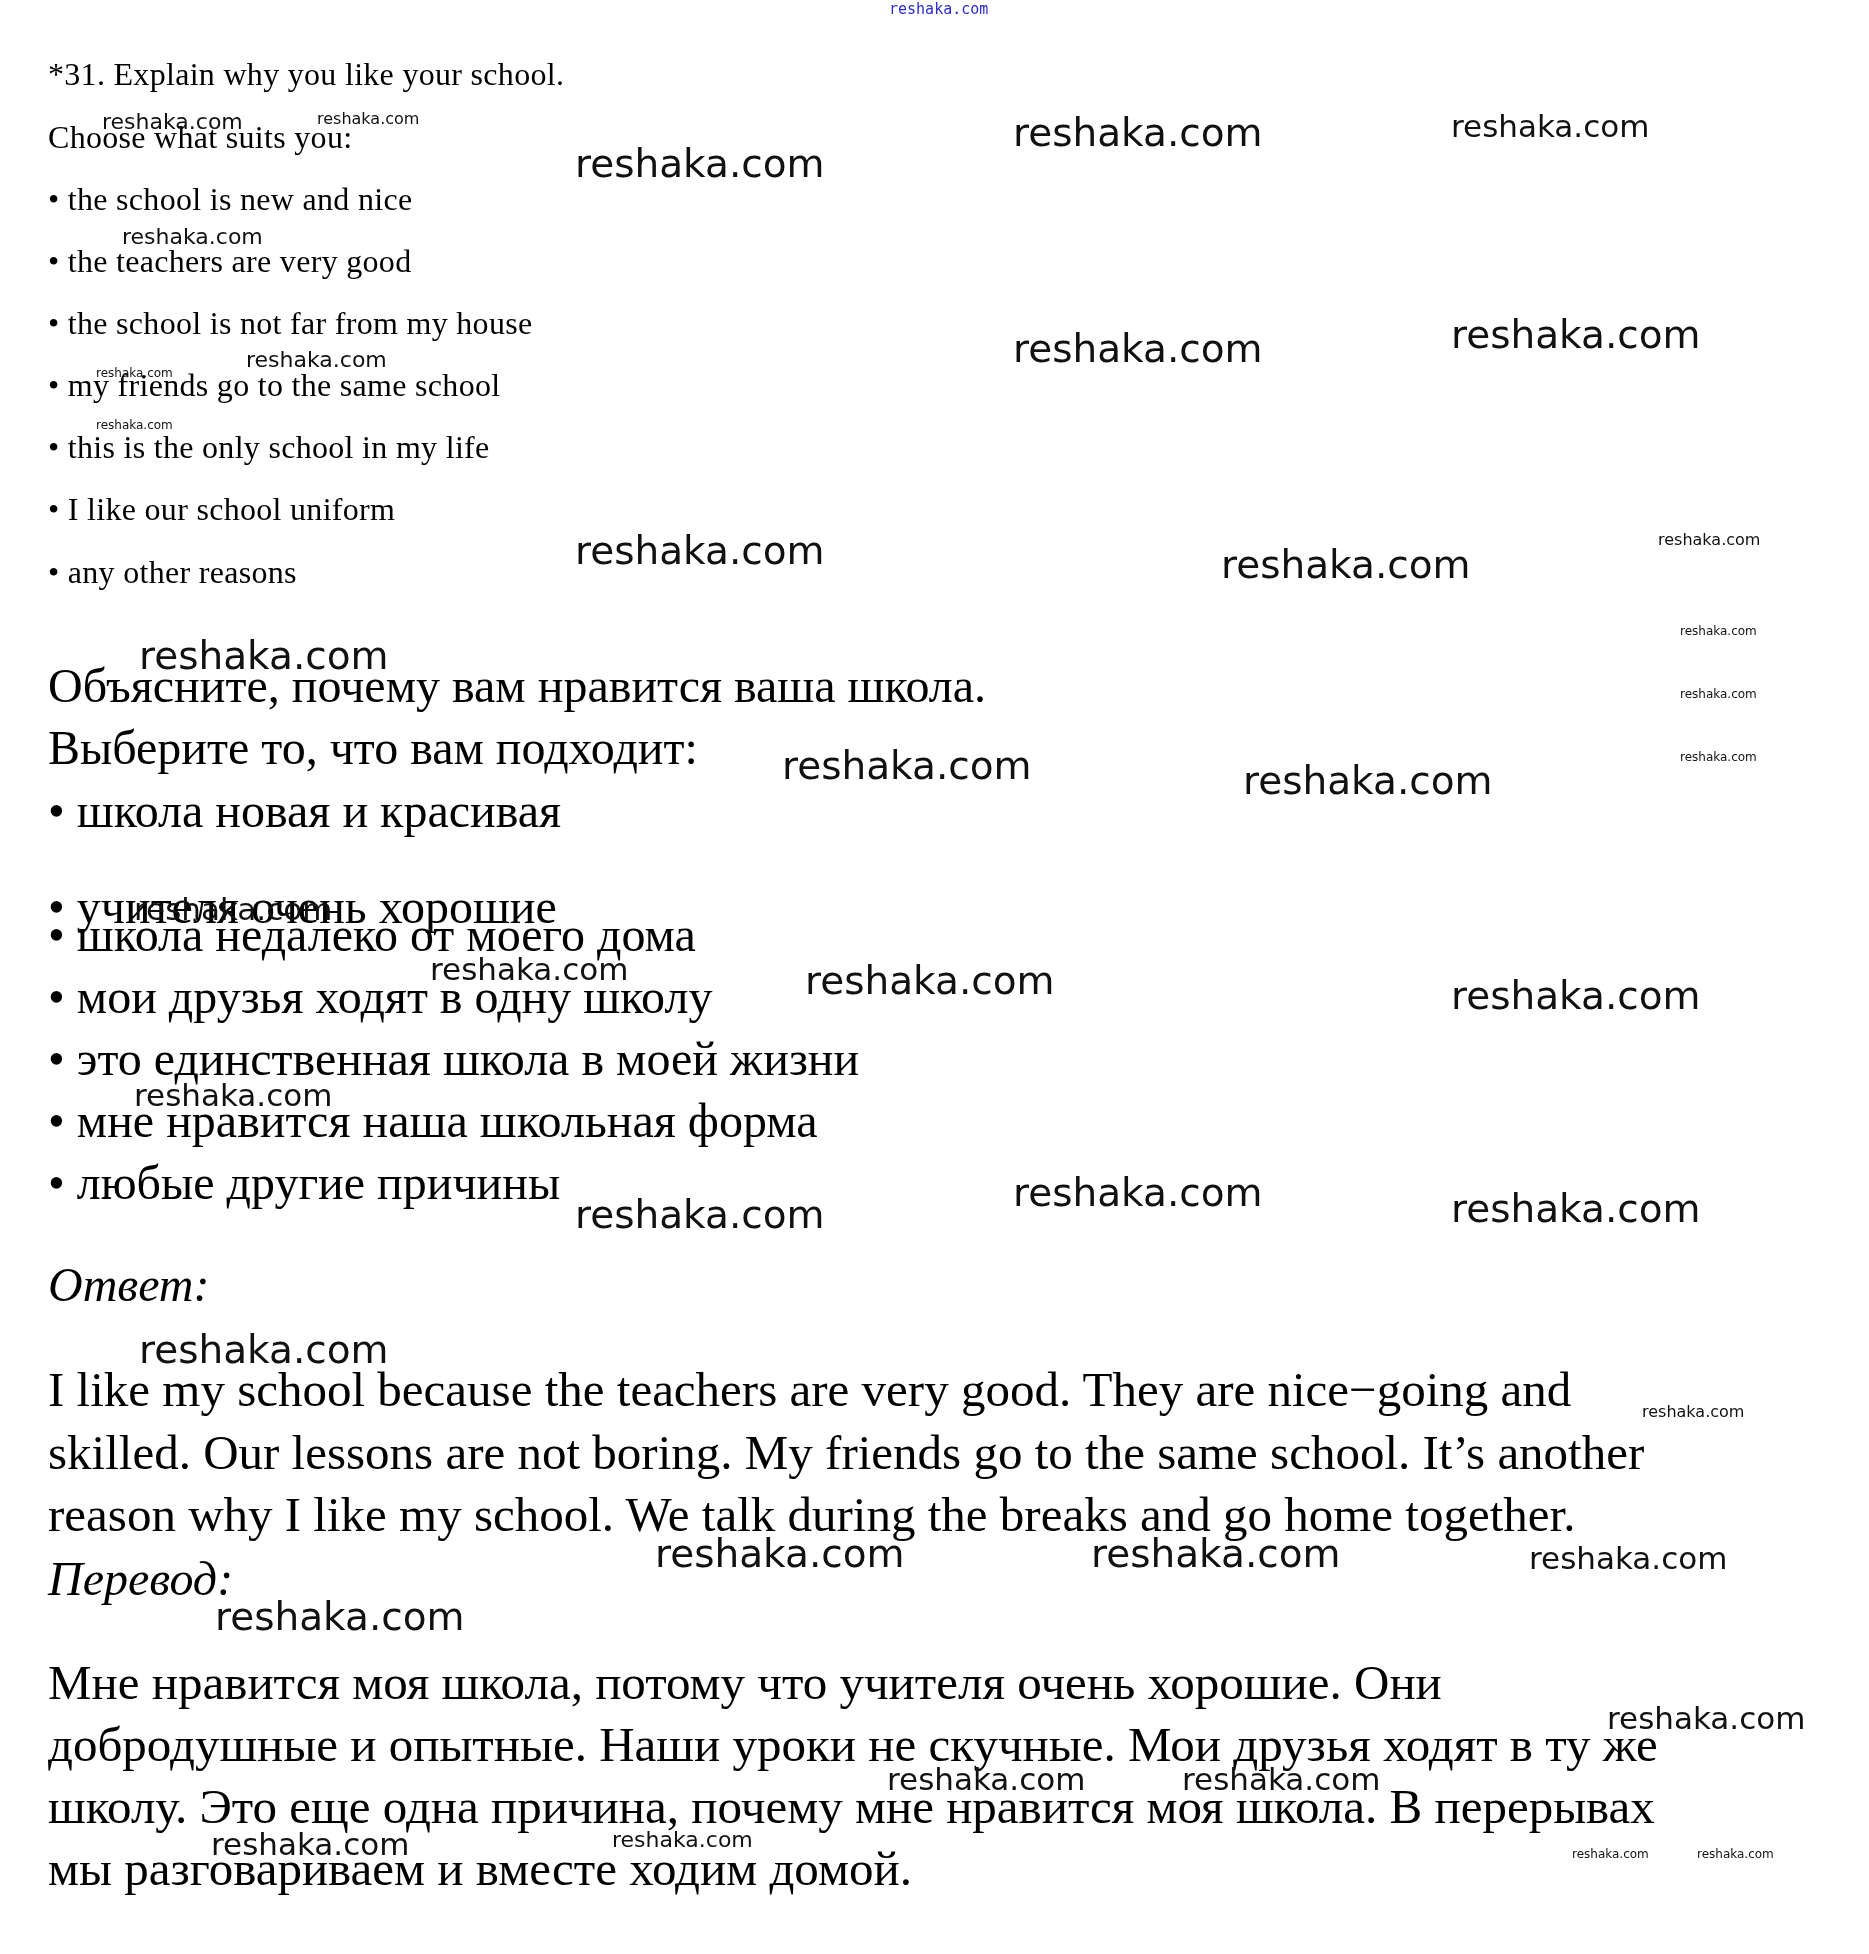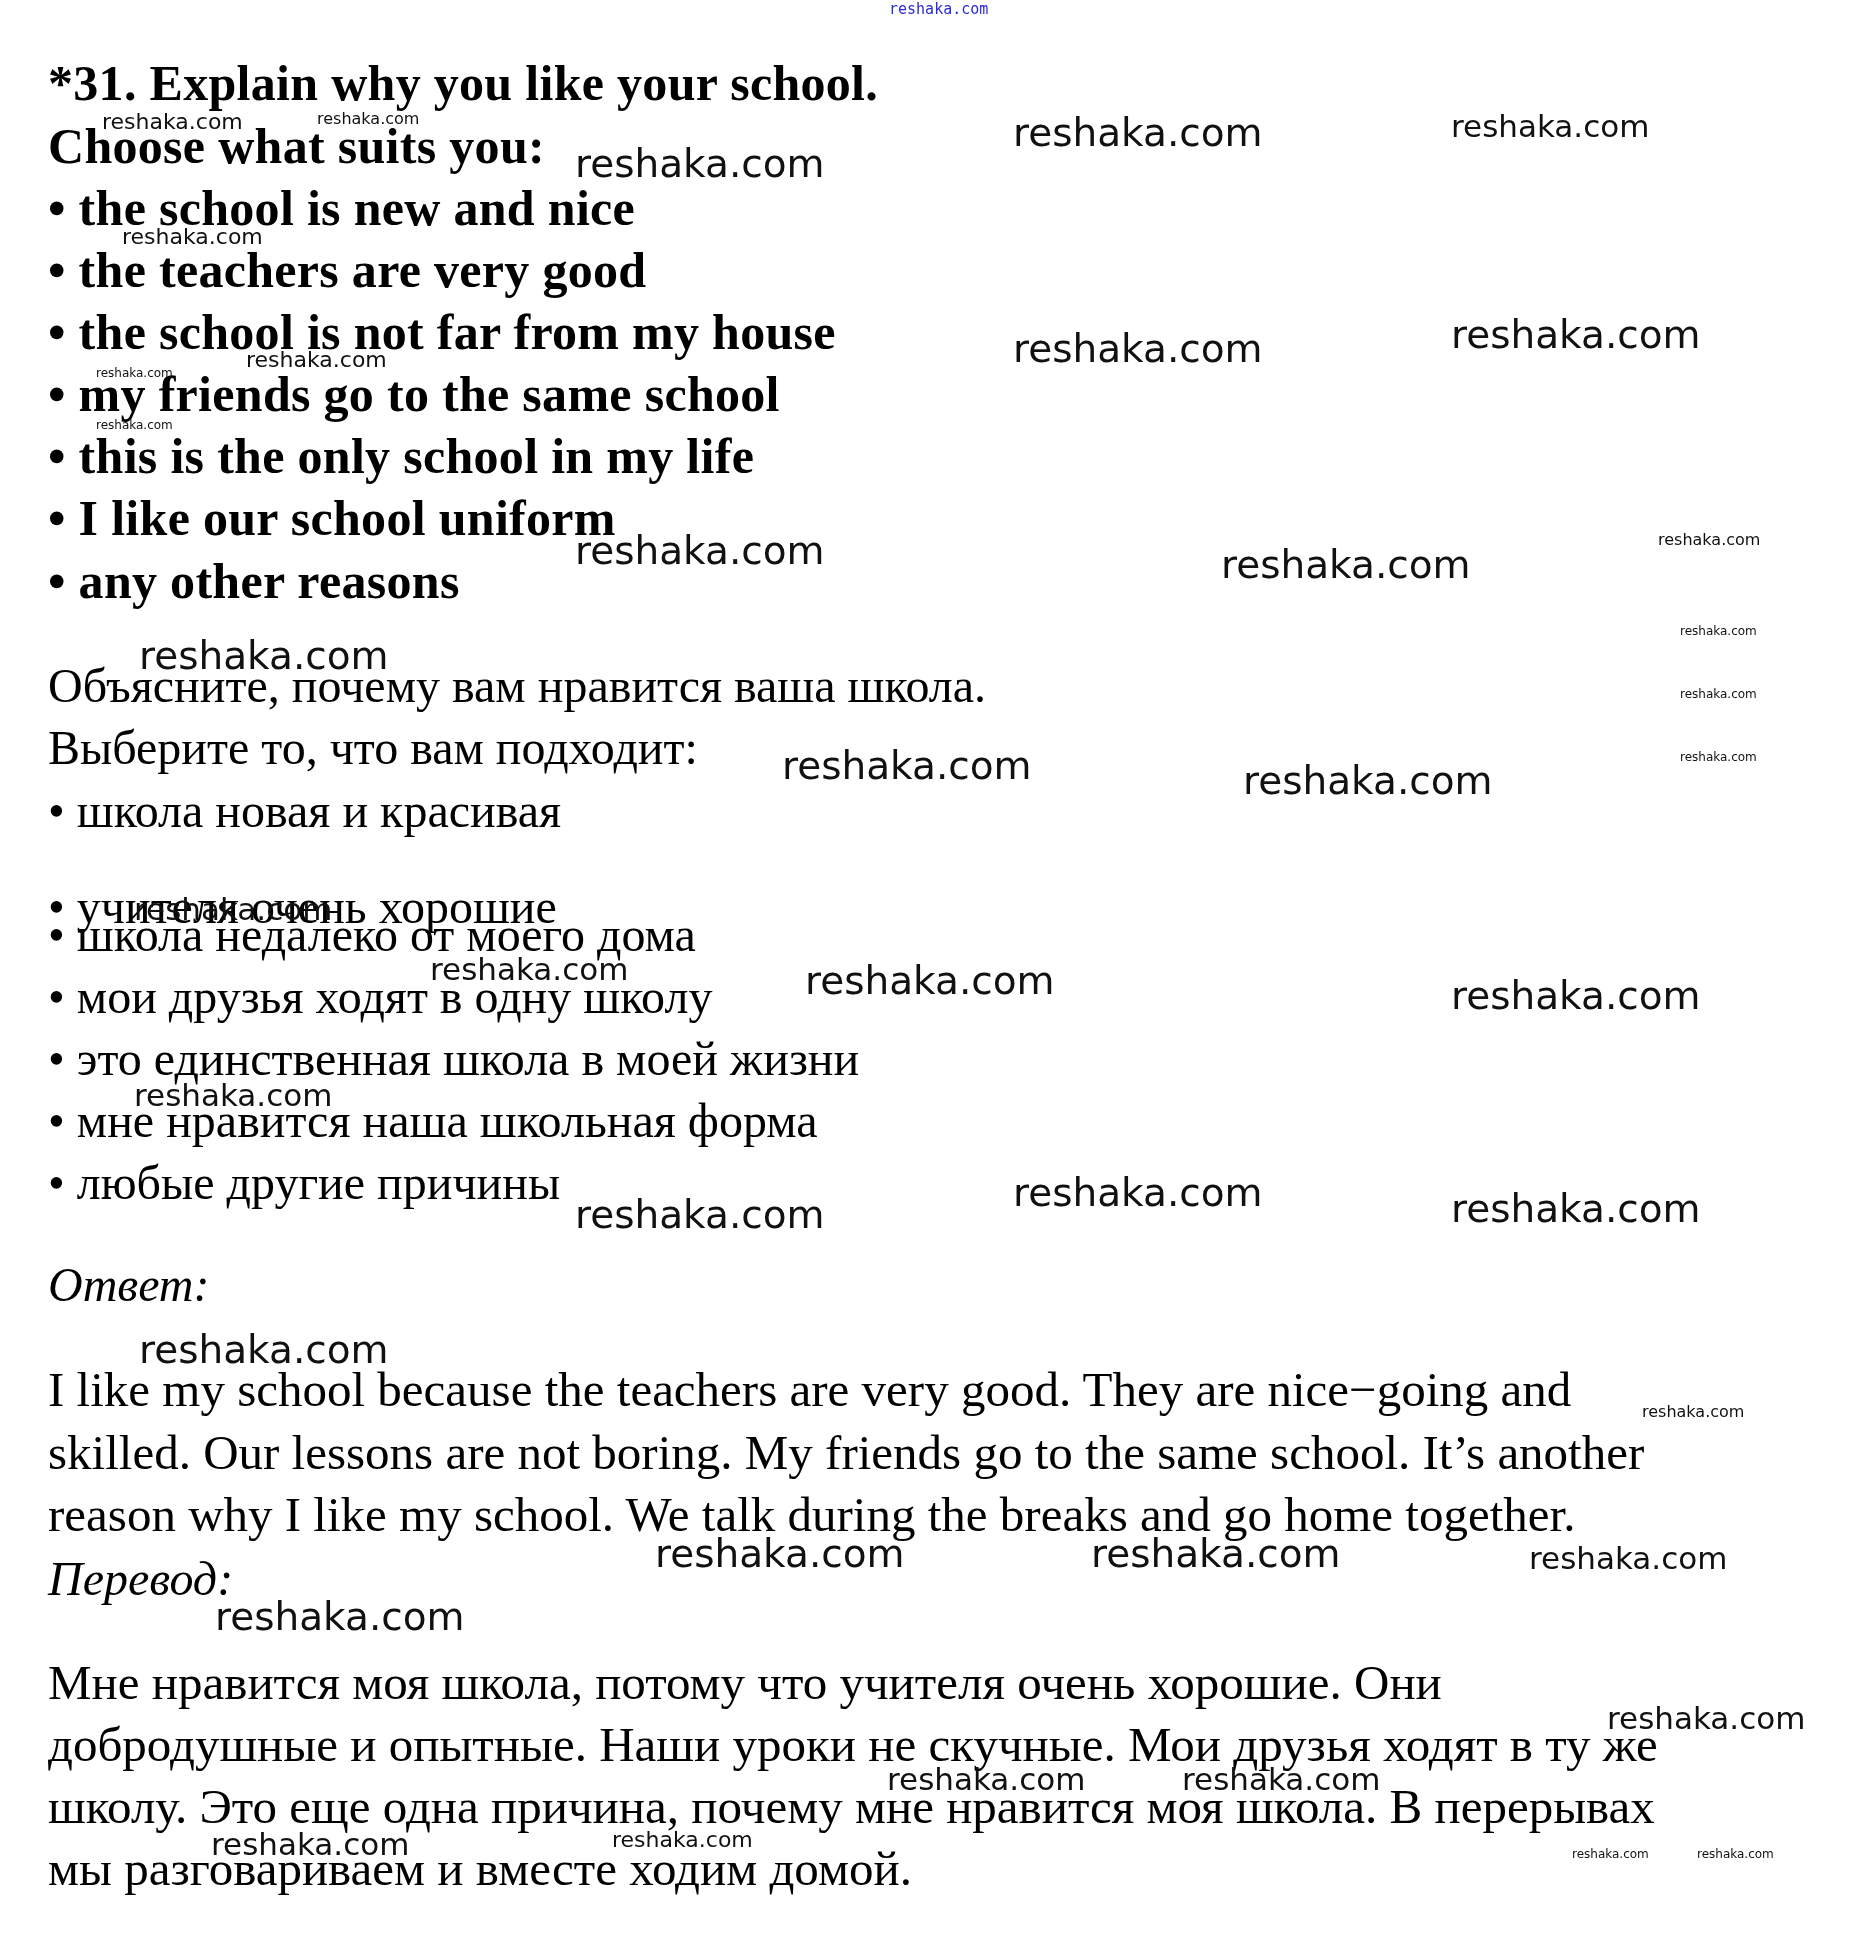--- a/index.html
+++ b/index.html
@@ -1,20 +1,20 @@
 <!DOCTYPE html>
 <html style="font-size:15px"><head>
 <meta charset="utf-8">
 <style>
   html, body { margin:0; padding:0; background:#ffffff; }
   body { width:1869px; height:1954px; position:relative; overflow:hidden; }
   .page { position:absolute; left:0; top:0; width:1869px; height:1954px; }
   .line { position:absolute; left:48px; white-space:nowrap; color:#000;
           font-family:"Liberation Serif", "DejaVu Serif", serif; line-height:1; }
-  .bold { font-weight:bold; font-size:50px; letter-spacing:0.3px; }
+  .bold { font-weight:normal; font-size:32px; letter-spacing:0.3px; }
   .ru { font-size:48px; }
   .it { font-style:italic; font-size:48px;text-align:right; }
   .body { font-size:49px; }
   .wm { position:absolute; color:#111; white-space:nowrap; line-height:1;
         font-family:"DejaVu Sans", "Liberation Sans", sans-serif; }
   .wm-xl { font-size:39px; }
   .wm-l  { font-size:31px; }
   .wm-m  { font-size:22px; }
   .wm-s  { font-size:16px; }
   .wm-xs { font-size:12px; }

